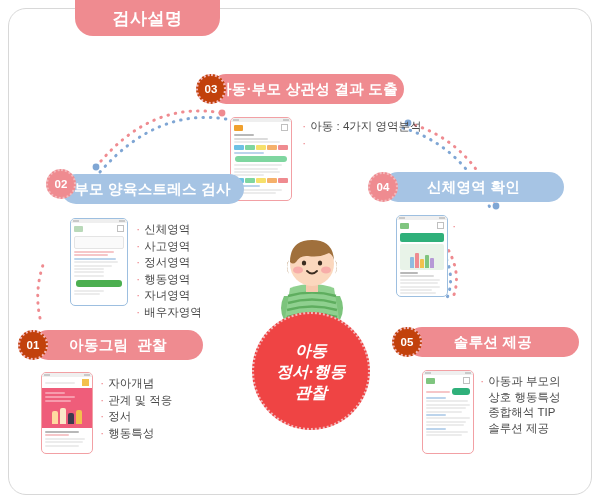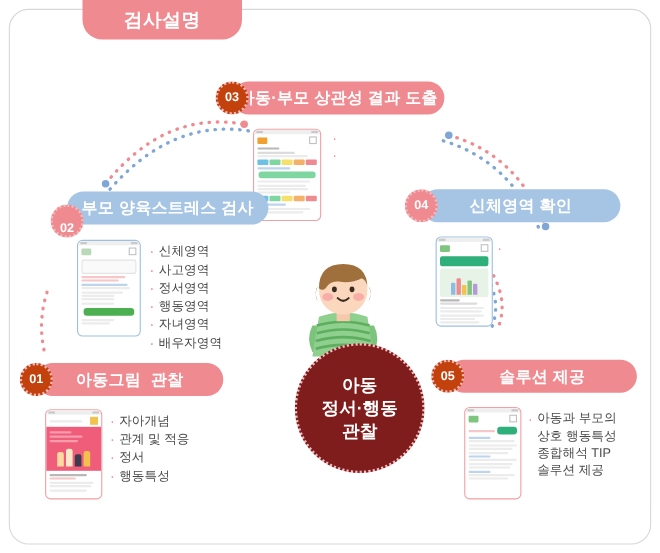--- a/index.html
+++ b/index.html
@@ -79,25 +79,26 @@
            display:flex;align-items:flex-end;justify-content:center;gap:1px;padding-bottom:2px;box-sizing:border-box;}
   .ph-hero u{display:block;width:4px;border-radius:1px 1px 0 0;text-decoration:none;}
   .ph-pinkhero{background:#ef5d7a;margin:0;padding:4px 3px;box-sizing:border-box;}
   .ph-pinkhero .l{height:2px;background:#f79bad;border-radius:1px;margin-bottom:2px;}
   .ph-figs{display:flex;align-items:flex-end;justify-content:center;gap:2px;height:20px;margin-top:2px;}
   .ph-figs u{display:block;width:6px;border-radius:2px 2px 0 0;text-decoration:none;}
 
   
   .center-wrap{position:absolute;left:246px;top:226px;width:130px;height:200px;}
   .circle{
-    position:absolute;left:22px;top:86px;width:118px;height:118px;border-radius:50%;
-    background:#7f1d1d;border:2px dotted #f3b9bc;box-sizing:border-box;
+    position:absolute;left:6px;top:86px;width:118px;height:118px;border-radius:50%;
+    background:#ef4444;border:2px dotted #f3b9bc;box-sizing:border-box;
     display:flex;flex-direction:column;align-items:center;justify-content:center;
     color:#ffffff;font-size:16px;font-weight:bold;line-height:21px;text-align:center;
     z-index:2;
+    font-style:italic;
   }
   .child{position:absolute;left:22px;top:4px;width:88px;height:100px;z-index:1;}
 
   
   .arc{position:absolute;}
 </style>
 </head>
 <body>
 
 <div id="stage">
@@ -167,29 +168,30 @@
         <span style="background:#ef8b90"></span>
       </div>
       <div class="ph-line b" style="width:26px;"></div>
       <div class="ph-line sh" style="width:48px;"></div>
       <div class="ph-line sh" style="width:42px;"></div>
     </div>
 
     <div class="blist" style="left:302px;top:119px;width:200px;">
       <div class="row">
           <span class="dot">·</span>
+          <span class="txt">아동 : 4가지 영역분석</span>
         </div>
       <div class="row">
           <span class="dot">·</span>
         </div>
     </div>
   </div>
 
   <div class="sec">
-    <div class="badge pink" style="left:46px;top:186px;align-items:flex-end;">
+    <div class="badge pink" style="left:46px;top:169px;">
       <span>02</span>
     </div>
     <div class="pill blue" style="left:61px;top:174px;width:183px;">
       <span>부모 양육스트레스 검사</span>
     </div>
 
     <div class="phone blueb" style="left:70px;top:218px;width:58px;height:88px;">
       <div class="ph-bar">
           <i></i>
           <i></i>

